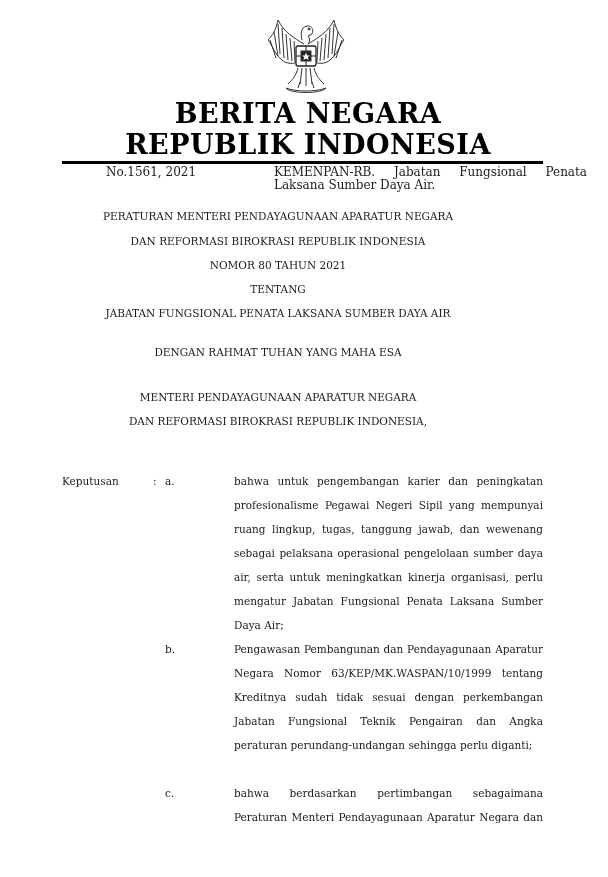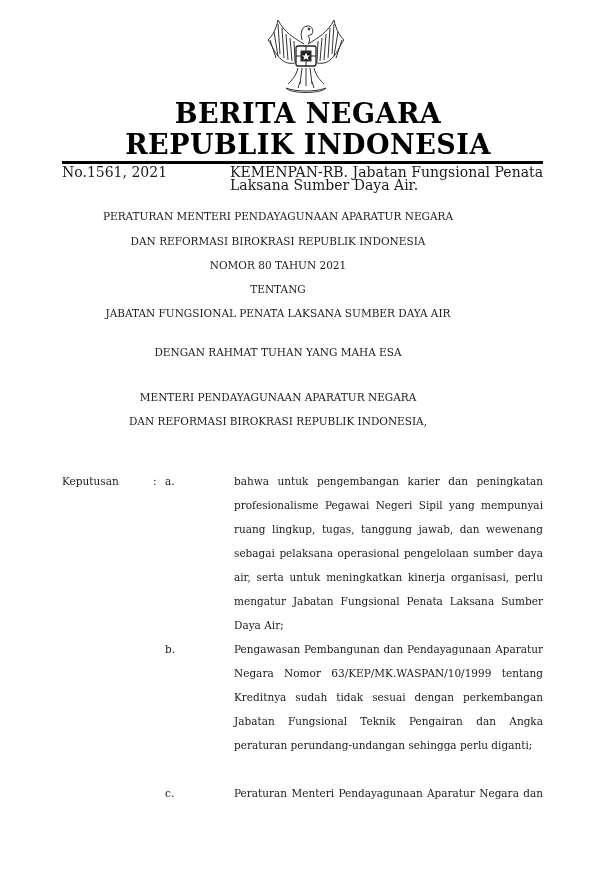--- a/index.html
+++ b/index.html
@@ -14,21 +14,21 @@
     .masthead {
       position: absolute; left: 0; width: 608px; text-align: center;
       font-family: "DejaVu Serif", serif; font-weight: bold; color: #000;
       letter-spacing: 0.5px;
     }
     .mh1 { top: 98px; font-size: 27px; line-height: 32px; left: 4px; }
     .mh2 { top: 129px; font-size: 27px; line-height: 32px; left: 4px; }
     .rule {
       position: absolute; left: 62px; top: 161px; width: 481px; height: 3px; background: #000;
     }
-    .small { font-size: 14px; line-height: 13px; }
+    .small { font-size: 12px; line-height: 13px; margin-left: 44px; }
     .docno { position: absolute; left: 62px; top: 166px; }
     .subject {
       position: absolute; left: 230px; top: 166px; width: 313px;
       text-align: justify; text-align-last: left;
     }
     .subject .l1 { display: block; text-align: justify; text-align-last: justify; }
     .subject .l2 { display: block; }
     .center-line {
       position: absolute; left: 0; width: 498px; text-align: center;
       font-size: 10.5px; line-height: 14px; white-space: nowrap; margin-left: 29px;
@@ -123,17 +123,18 @@
       <span>Negara Nomor 63/KEP/MK.WASPAN/10/1999 tentang</span>
       <span>Kreditnya sudah tidak sesuai dengan perkembangan</span>
       <span>Jabatan Fungsional Teknik Pengairan dan Angka</span>
       <span class="last">peraturan perundang-undangan sehingga perlu diganti;</span>
     </div>
   </div>
 
   <div class="item" style="top:312px">
     <div class="item-letter" style="line-height:14px">c.</div>
     <div class="item-text" style="top:-5px">
+      <span>bahwa berdasarkan pertimbangan sebagaimana</span>
       <span>Peraturan Menteri Pendayagunaan Aparatur Negara dan</span>
 
     </div>
   </div>
 </div>
 
 </body></html>

